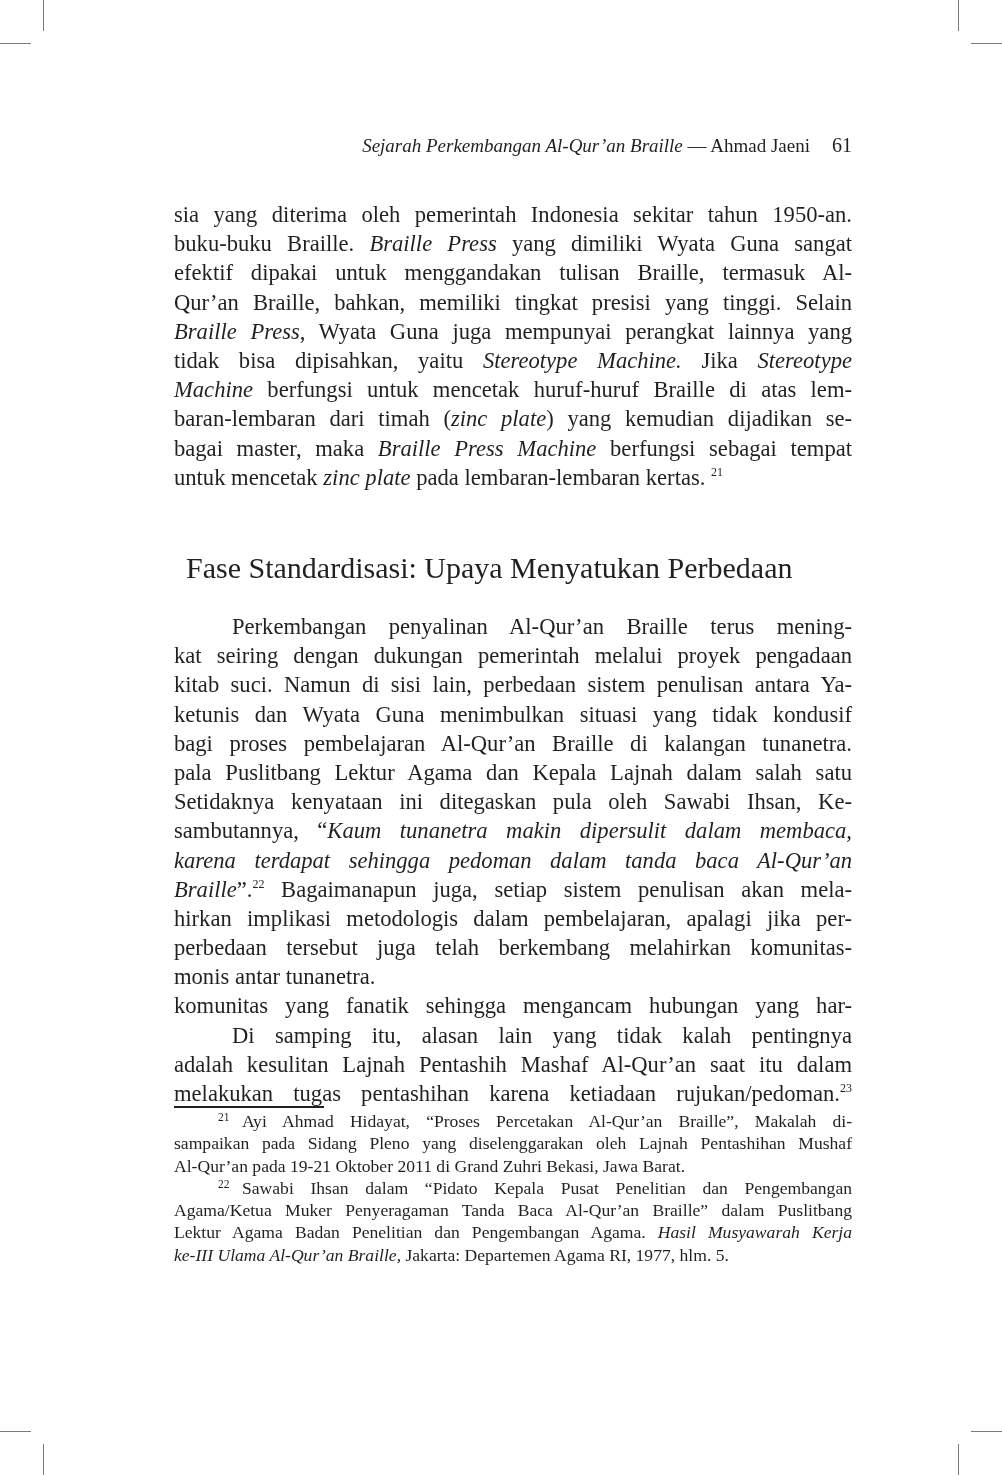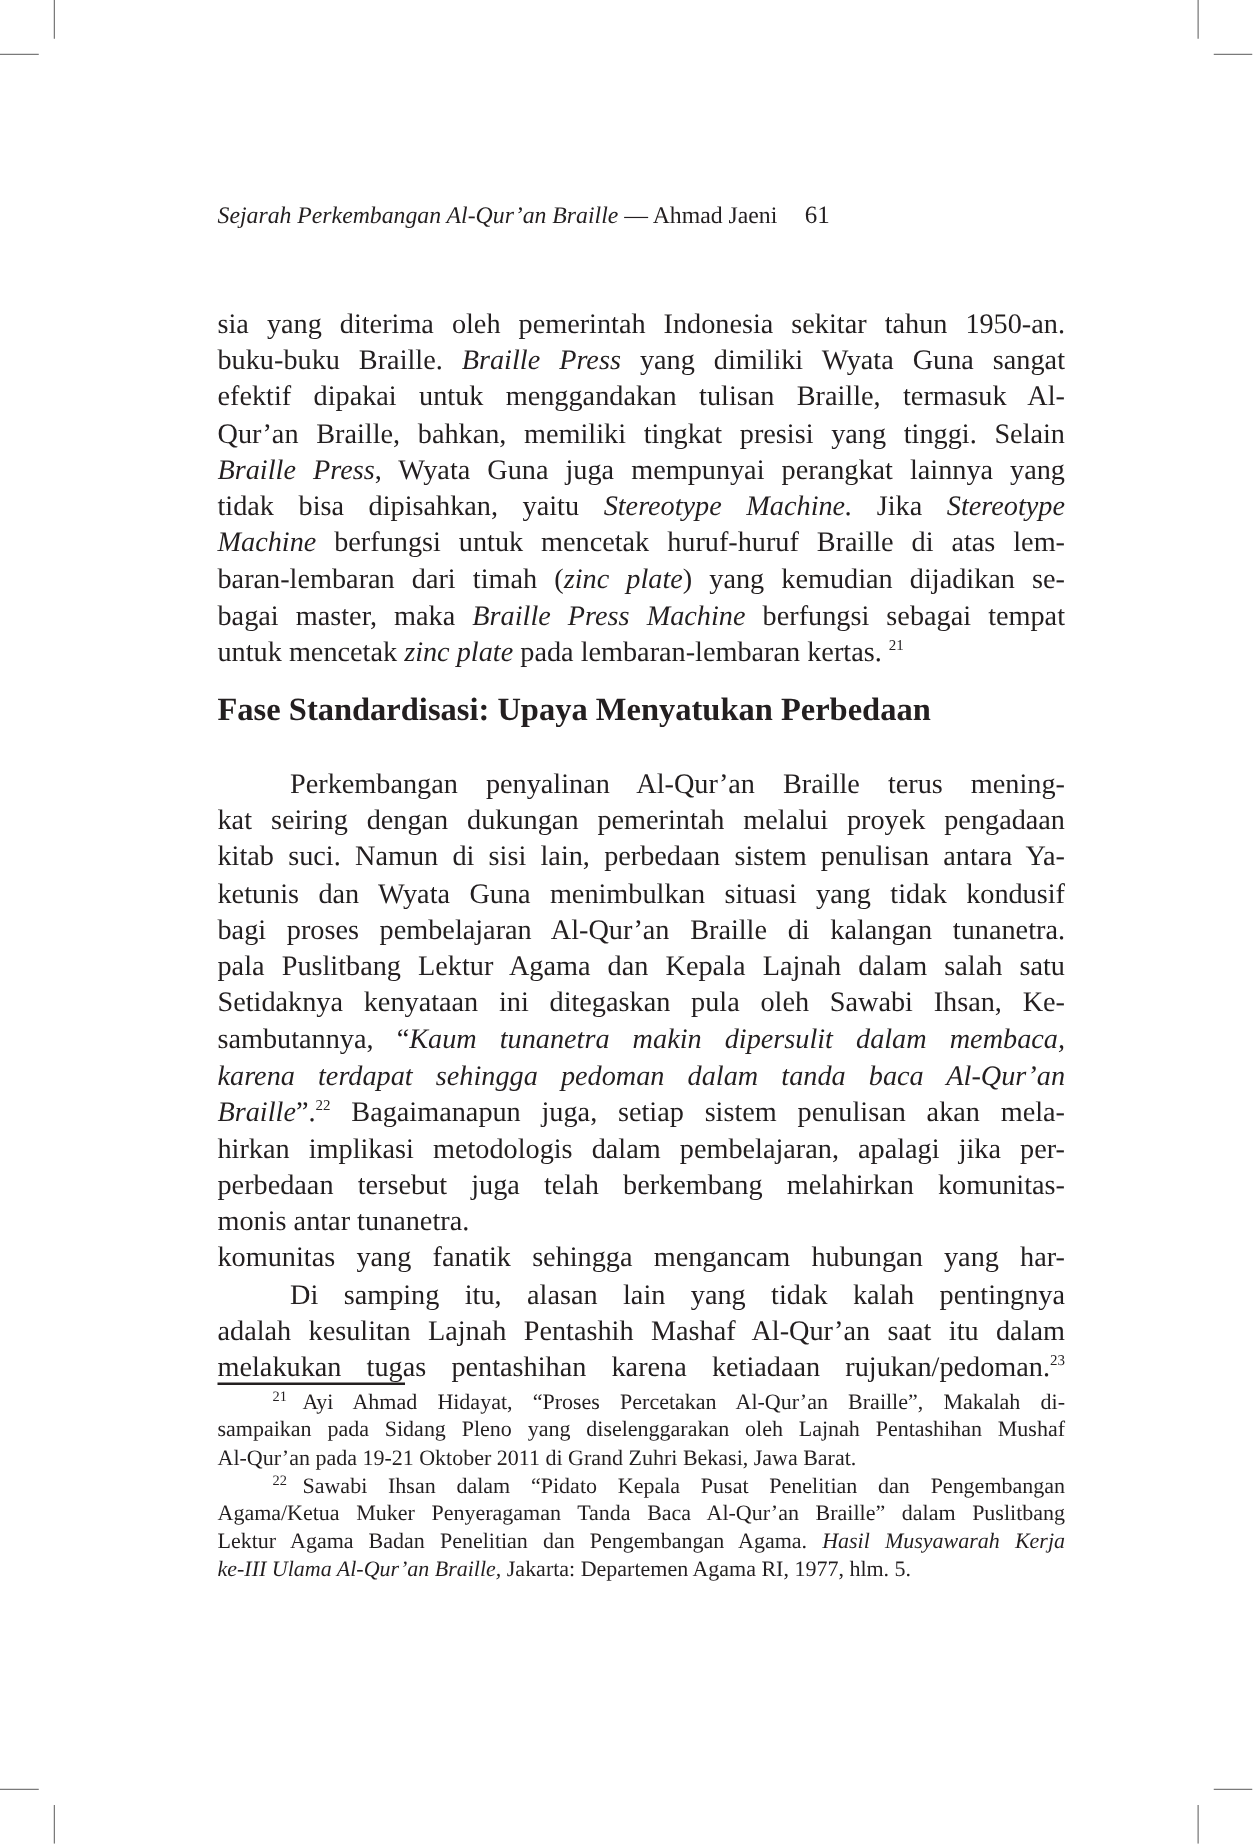--- a/index.html
+++ b/index.html
@@ -17,24 +17,24 @@
     }
     .crop {
       position: absolute;
       background: #7a7a7a;
     }
     .crop.v { width: 1px; height: 31px; }
     .crop.h { height: 1px; width: 31px; }
 
     .running-head {
       position: absolute;
-      top: 159px;
+      top: 132px;
       left: 174px;
       width: 678px;
-      text-align: left;
+      text-align: right;
       font-size: 19px;
       line-height: 26px;
       white-space: nowrap;
     }
     .running-head .rh-title { font-style: italic; }
     .running-head .rh-page {
       display: inline-block;
       margin-left: 22px;
       font-size: 20px;
     }
@@ -57,22 +57,23 @@
     }
     .line.last { text-align-last: left; }
     .indent { padding-left: 58px; }
     .it { font-style: italic; }
     sup.fn {
       font-size: 12px;
       line-height: 0;
       vertical-align: 9px;
     }
     .heading {
-      font-weight: bold;
-      font-size: 26px;
+      font-weight: normal;
+      font-size: 30px;
+      margin-left: 12px;
     }
     .fn-sep {
       position: absolute;
       left: 174px;
       top: 1106px;
       width: 150px;
       height: 1.5px;
       background: #231f20;
     }
     .footnotes {
@@ -110,21 +111,21 @@
 <div class="crop h" style="left:971px;top:43px;"></div>
 <div class="crop h" style="left:0;top:1431px;"></div>
 <div class="crop v" style="left:43px;top:1444px;"></div>
 <div class="crop h" style="left:971px;top:1431px;"></div>
 <div class="crop v" style="left:958px;top:1444px;"></div>
 
 <div class="running-head">
   <span class="rh-title">Sejarah Perkembangan Al-Qur’an Braille</span><span> — </span><span>Ahmad Jaeni</span><span class="rh-page">61</span>
 </div>
 
-<div class="text-block" style="top:200px;margin-top:44px;">
+<div class="text-block" style="top:200px;">
   <span class="line">sia yang diterima oleh pemerintah Indonesia sekitar tahun 1950-an.</span>
   <span class="line"><span>buku-buku Braille. </span><span class="it">Braille Press</span><span> yang dimiliki Wyata Guna sangat</span></span>
   <span class="line">efektif dipakai untuk menggandakan tulisan Braille, termasuk Al-</span>
   <span class="line">Qur’an Braille, bahkan, memiliki tingkat presisi yang tinggi. Selain</span>
   <span class="line"><span class="it">Braille Press</span><span>, Wyata Guna juga mempunyai perangkat lainnya yang</span></span>
   <span class="line"><span>tidak bisa dipisahkan, yaitu </span><span class="it">Stereotype Machine.</span><span> Jika </span><span class="it">Stereotype</span></span>
   <span class="line"><span class="it">Machine</span><span> berfungsi untuk mencetak huruf-huruf Braille di atas lem-</span></span>
   <span class="line"><span>baran-lembaran dari timah (</span><span class="it">zinc plate</span><span>) yang kemudian dijadikan se-</span></span>
   <span class="line"><span>bagai master, maka </span><span class="it">Braille Press Machine</span><span> berfungsi sebagai tempat</span></span>
   <span class="line last"><span>untuk mencetak </span><span class="it">zinc plate</span><span> pada lembaran-lembaran kertas. </span><sup class="fn">21</sup></span>

